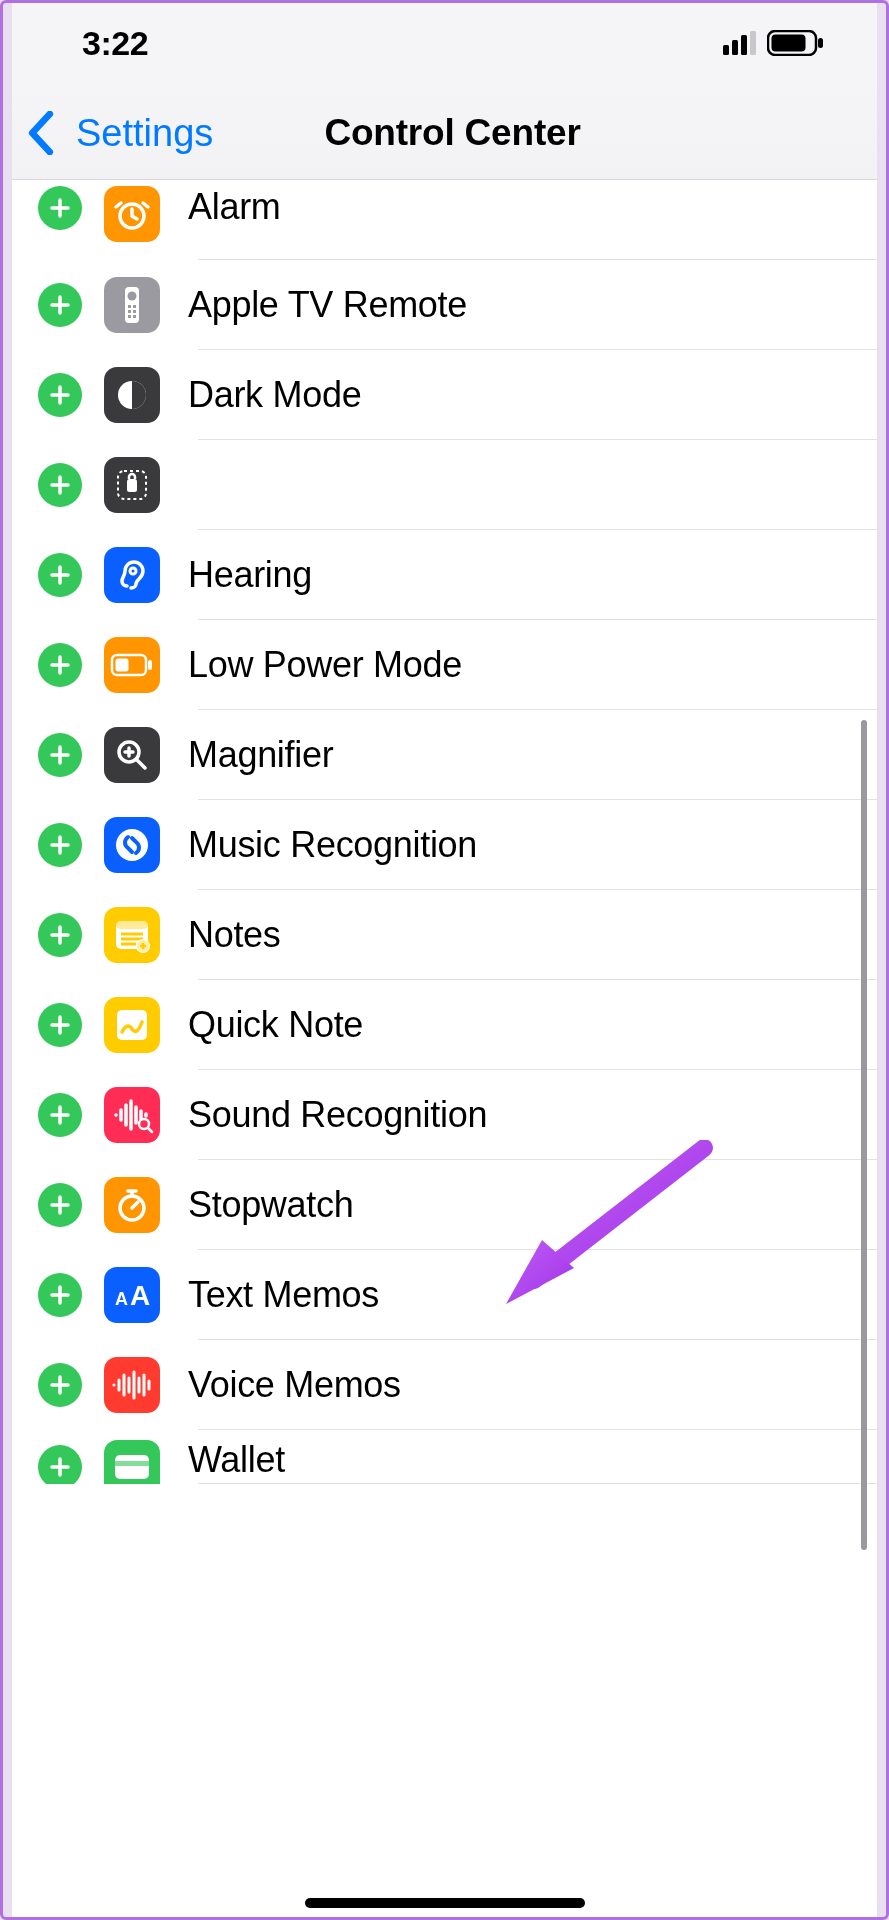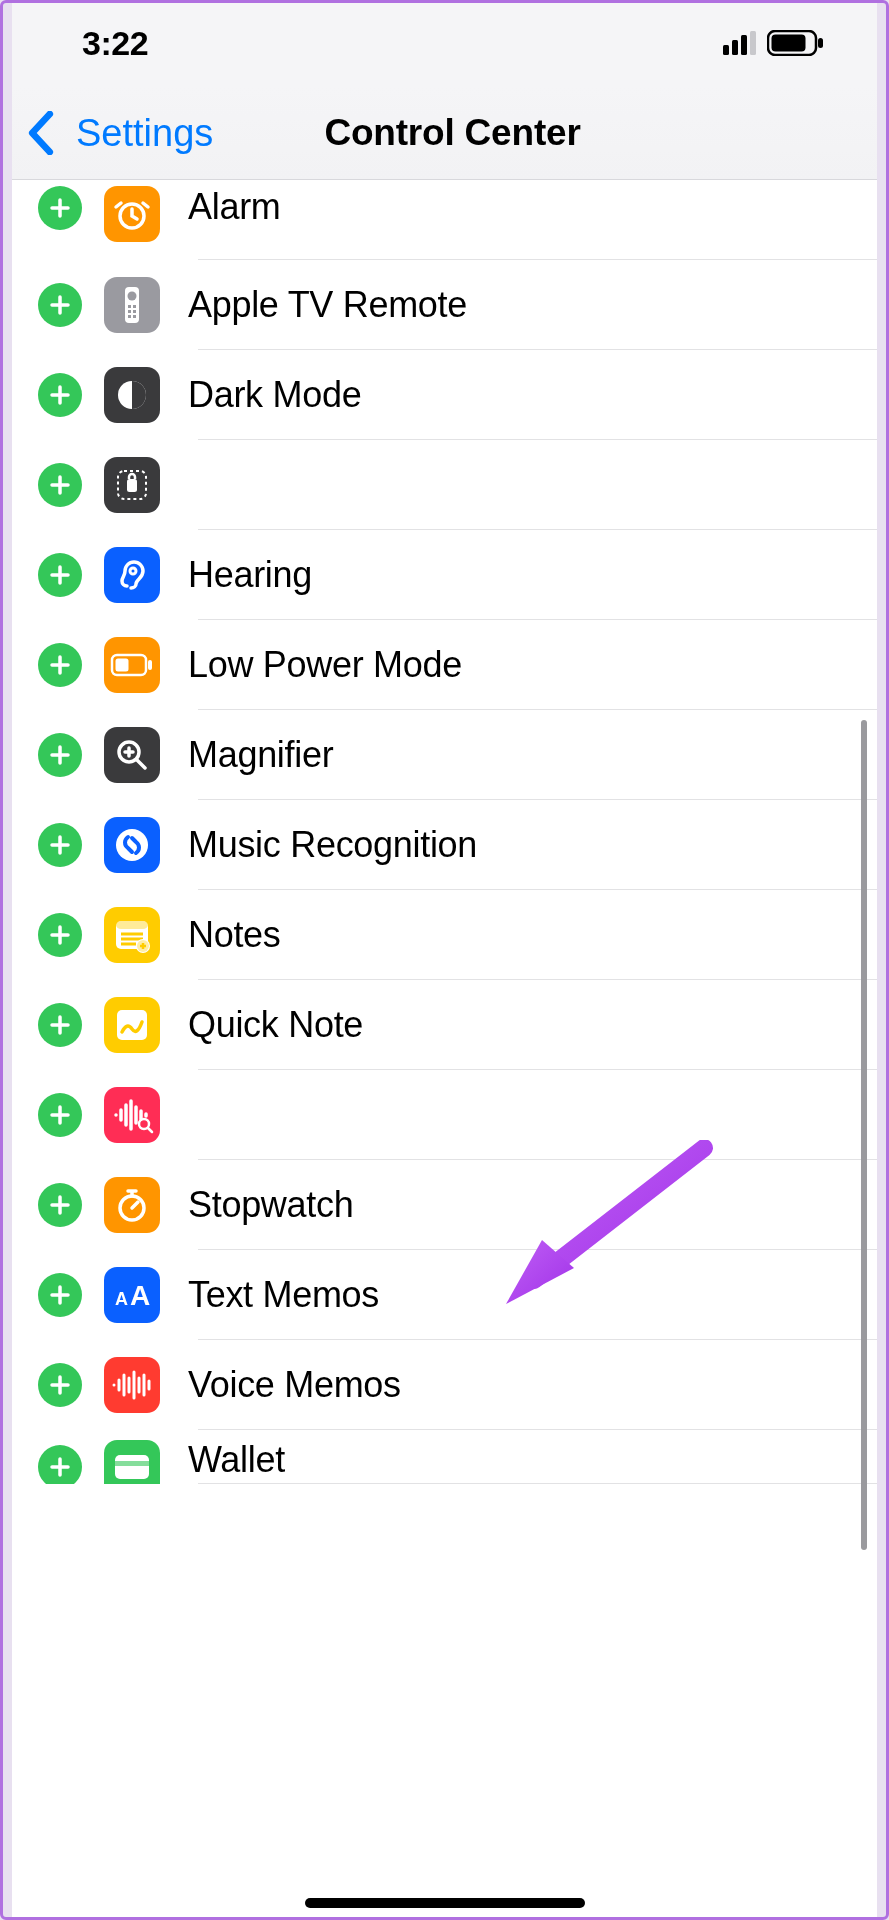--- a/index.html
+++ b/index.html
@@ -233,20 +233,21 @@
               <path d="M12 4v16M4 12h16" stroke="#fff" stroke-width="3.5" stroke-linecap="round"></path>
             </svg>
      </div>
      <div class="app-icon" style="background:#ff2d55">
             <svg width="44" height="38" viewBox="0 0 44 38">
               <path d="M6 19v0M11 14v10M16 9v20M21 5v28M26 11v16M31 15v8M36 18v2" stroke="#fff" stroke-width="3.5" stroke-linecap="round"></path>
               <circle cx="34" cy="28" r="5" fill="none" stroke="#fff" stroke-width="2.5"></circle>
               <path d="M38 32l4 4" stroke="#fff" stroke-width="2.5" stroke-linecap="round"></path>
             </svg>
           </div>
+     <div class="row-label">Sound Recognition</div>
      <div class="sep"></div>
         </div>
         <div class="row">
           <div class="add-btn">
        <svg viewBox="0 0 24 24">
               <path d="M12 4v16M4 12h16" stroke="#fff" stroke-width="3.5" stroke-linecap="round"></path>
             </svg>
      </div>
      <div class="app-icon" style="background:#ff9500">
             <svg width="38" height="38" viewBox="0 0 38 38">

